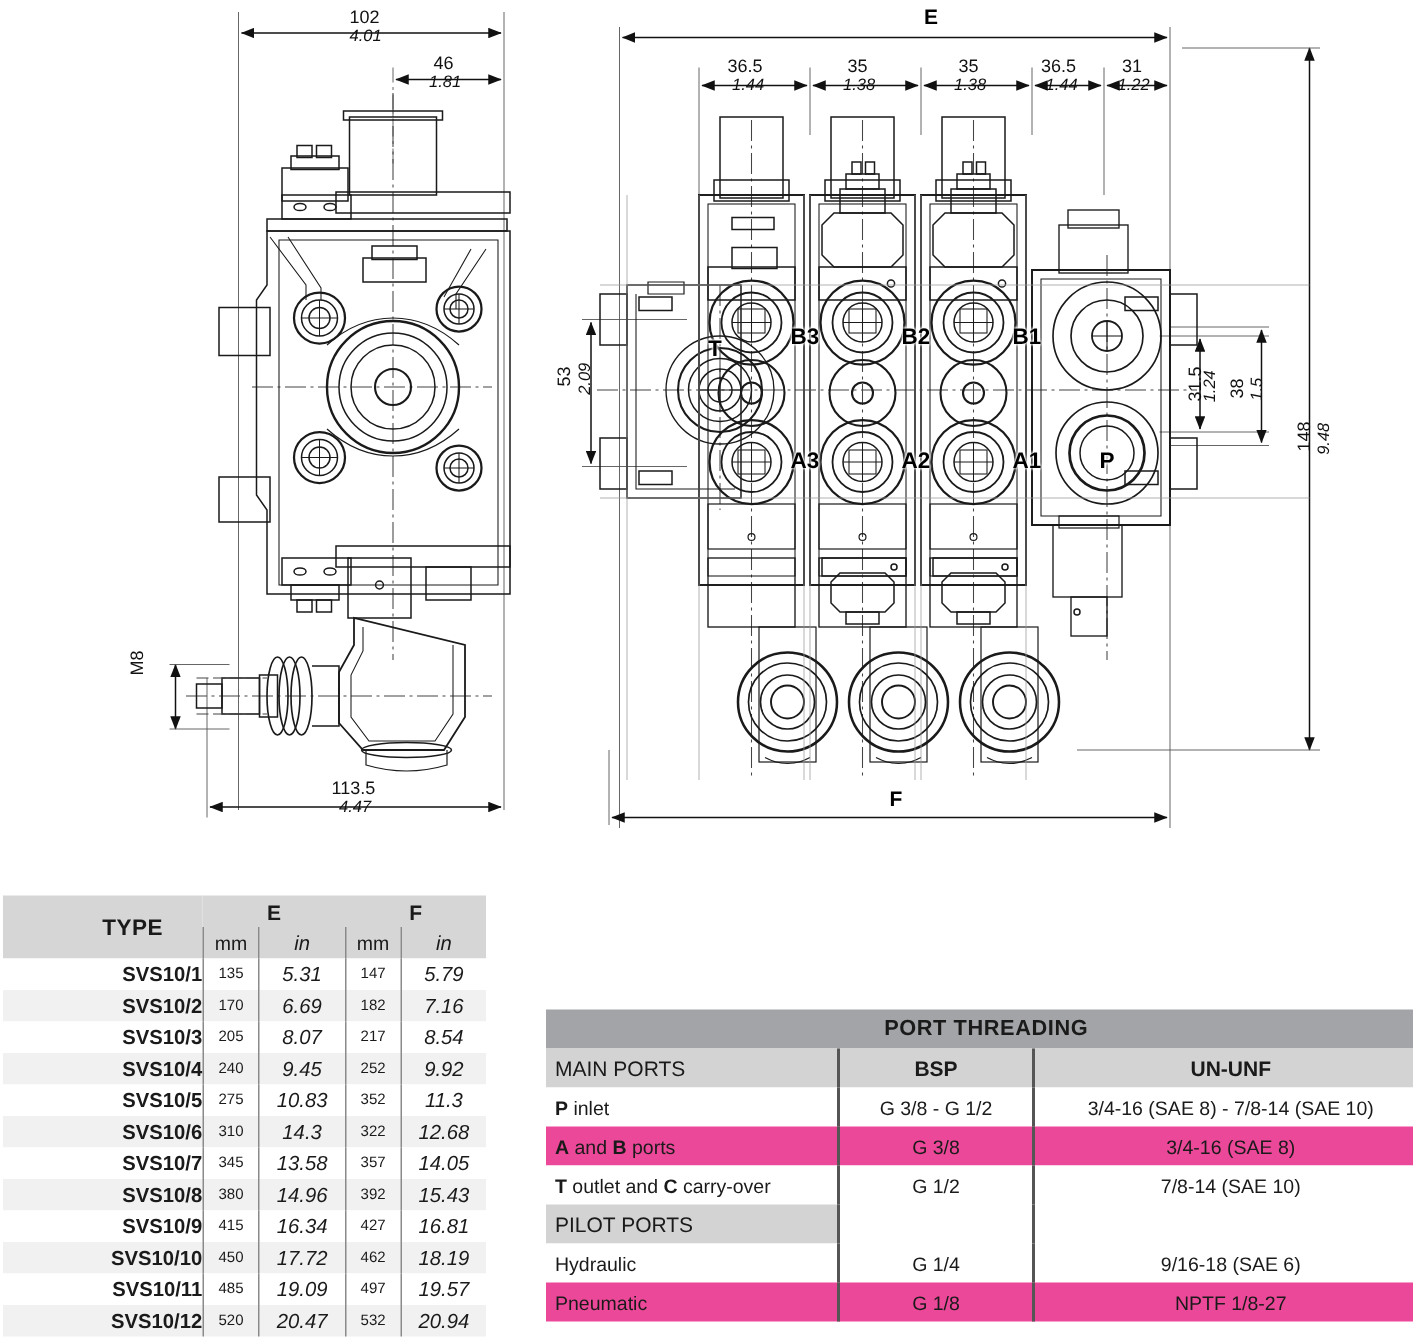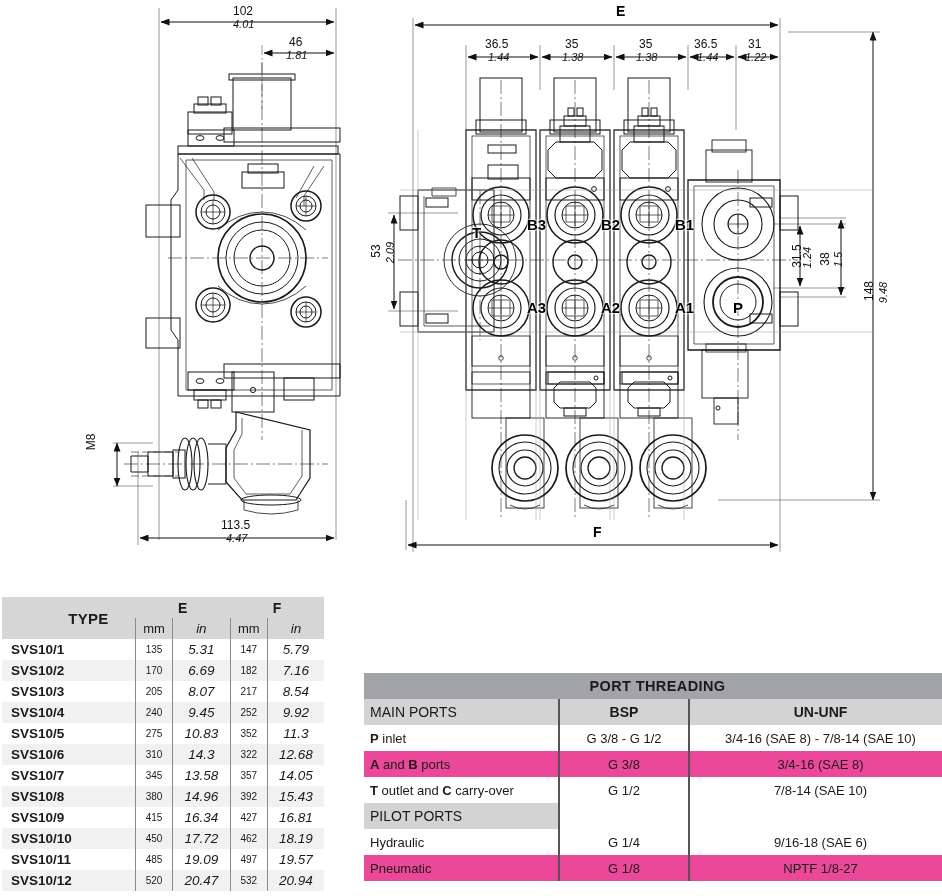--- a/index.html
+++ b/index.html
@@ -20,21 +20,21 @@
   
   .type-table{position:absolute;left:2px;top:597px;width:322px;
               border-collapse:collapse;font-size:13px;}
   .type-table td,.type-table th{padding:0;height:21px;text-align:center;
               vertical-align:middle;border:0;}
   .th-band{background:#d6d6d6;}
   .type-table .hdr-type{font-weight:bold;font-size:15px;letter-spacing:.3px;padding-left:40px;}
   .type-table .hdr-ef{font-weight:bold;font-size:14px;}
   .type-table .hdr-unit{font-size:13px;}
   .type-table .hdr-unit.it{font-style:italic;}
-  .type-table td.typecell{font-weight:bold;font-size:13.5px;text-align:left;padding-left:9px;}
+  .type-table td.typecell{font-weight:bold;font-size:13.5px;text-align:right;padding-left:9px;}
   .type-table td.num{font-size:10px;}
   .type-table td.it{font-style:italic;font-size:13.5px;}
   .row-a{background:#ffffff;}
   .row-b{background:#f1f1f1;}
   .vdiv{border-left:1px solid #8a8a8a !important;}
 
   
   .pt-table{position:absolute;left:364px;top:673px;width:587px;
             border-collapse:collapse;font-size:13px;}
   .pt-table td{padding:3px 6px;height:20px;vertical-align:middle;border:0;}

